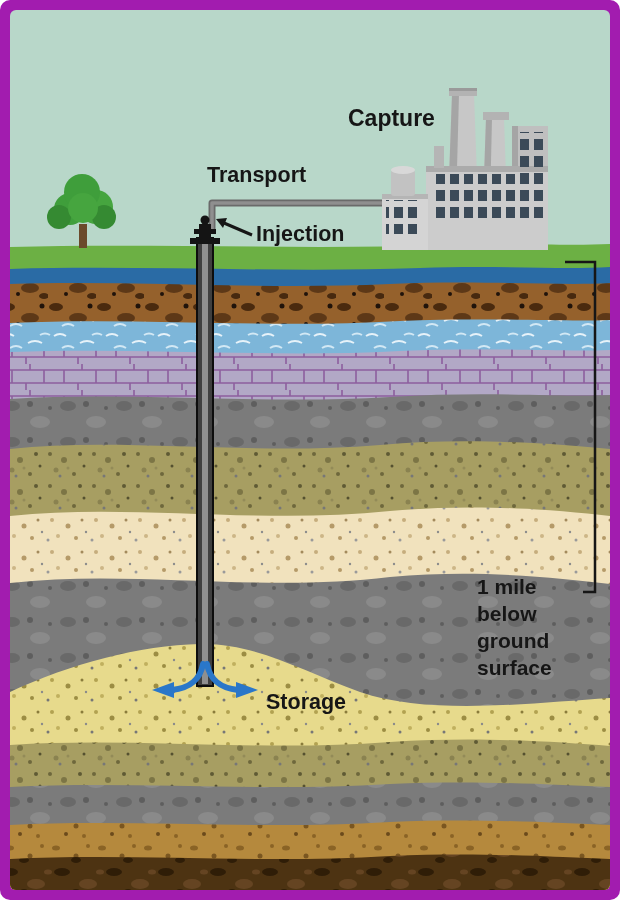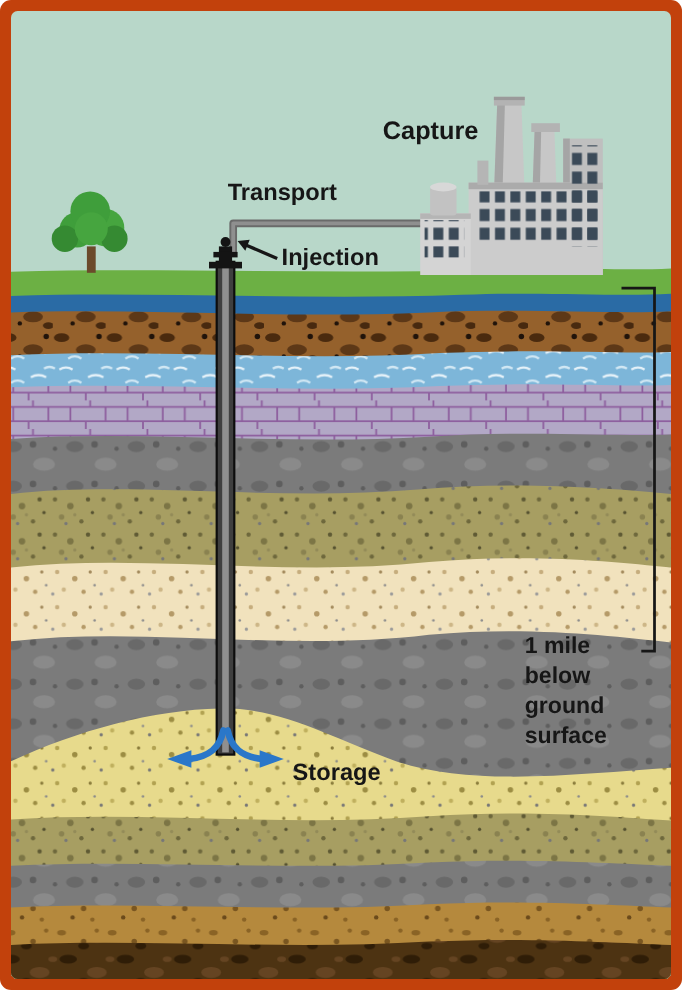--- a/index.html
+++ b/index.html
@@ -1,16 +1,16 @@
 <!DOCTYPE html>
 <html><head>
 <meta charset="utf-8">
 <style>
   html,body{margin:0;padding:0;background:#ffffff;}
-  .frame{position:relative;width:620px;height:900px;background:#c2410c;border-radius:10px;overflow:hidden;}
+  .frame{position:relative;width:620px;height:900px;background:#a21caf;border-radius:10px;overflow:hidden;}
   .scene{position:absolute;left:0;top:0;}
   text.lbl{font-family:"Liberation Sans","DejaVu Sans",sans-serif;font-weight:bold;}
 </style>
 </head>
 <body>
 
 <div class="frame">
 <svg class="scene" width="620" height="900" viewBox="0 0 620 900">
   <defs>
     <clipPath id="clip-inner">

